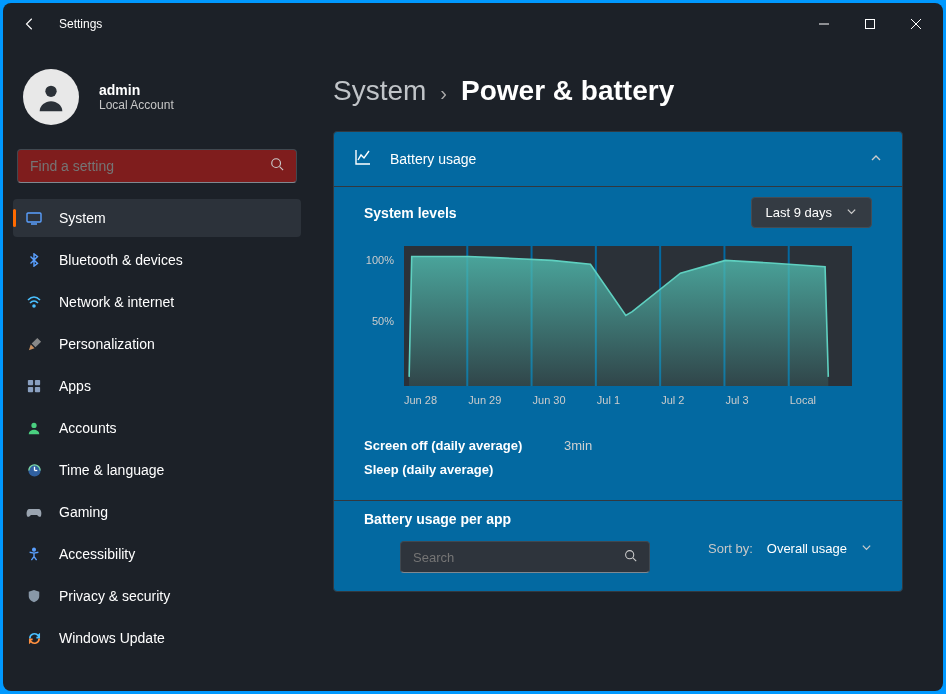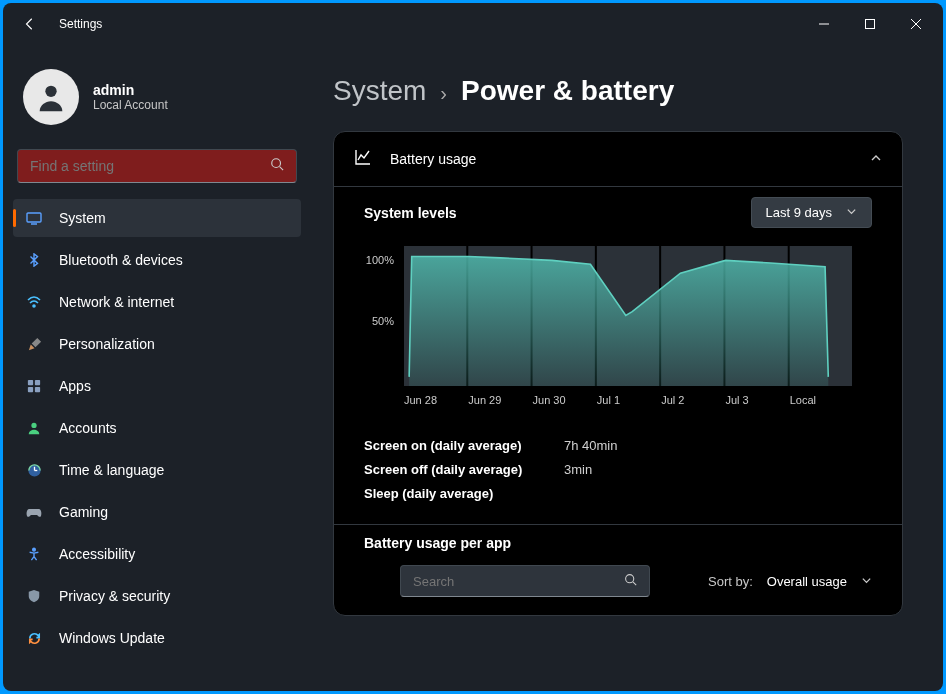--- a/index.html
+++ b/index.html
@@ -59,21 +59,21 @@
   .sidebar {
     width: 308px;
     padding: 10px 10px 0 10px;
     display: flex;
     flex-direction: column;
     gap: 4px;
   }
   .account {
     display: flex;
     align-items: center;
-    gap: 14px;
+    gap: 20px;
     padding: 14px 10px 20px 10px;
   }
   .avatar {
     width: 56px; height: 56px;
     background: #e8e8e8;
     border-radius: 50%;
     display: flex; align-items: center; justify-content: center;
   }
   .avatar svg { width: 34px; height: 34px; fill: #2b3138; }
   .account-name { font-size: 14px; font-weight: 600; }
@@ -128,23 +128,23 @@
   .breadcrumb {
     display: flex;
     align-items: baseline;
     gap: 14px;
     margin-bottom: 24px;
   }
   .bc-parent { font-size: 28px; color: #c0c4c8; cursor: pointer; }
   .bc-sep { font-size: 20px; color: #aaa; }
   .bc-current { font-size: 28px; font-weight: 600; }
   .card {
-    background: #000000;
+    background: #0369a1;
     border: 1px solid #32383f;
-    border-radius: 12px;
+    border-radius: 4px;
   }
   .card-header {
     display: flex;
     align-items: center;
     gap: 18px;
     padding: 16px 20px;
     cursor: pointer;
   }
   .card-title { font-size: 14px; flex: 1; }
   .chevron { font-size: 13px; color: #ccc; }
@@ -199,21 +199,21 @@
   .stat-row {
     display: flex;
     font-size: 13px;
     line-height: 24px;
   }
   .stat-label { width: 200px; font-weight: 600; }
   .stat-val { color: #d0d0d0; }
   .perapp-head { font-size: 14px; font-weight: 600; margin-bottom: 14px; }
   .perapp-row {
     display: flex;
-    align-items: center;
+    align-items: flex-start;
     gap: 20px;
     padding-left: 36px;
   }
   .app-search {
     background: #2e343c;
     border: 1px solid #404850;
     border-bottom: 1px solid #808890;
     border-radius: 4px;
     height: 32px;
     display: flex; align-items: center;
@@ -460,24 +460,20 @@
                 <div class="xlab">Jun 30</div>
                 <div class="xlab">Jul 1</div>
                 <div class="xlab">Jul 2</div>
                 <div class="xlab">Jul 3</div>
                 <div class="xlab">Local</div>
               </div>
           </div>
 
           <div class="stats">
             <div class="stat-row">
-              <div class="stat-label">Screen on (daily average)</div>
-              <div class="stat-val">7h 40min</div>
-            </div>
-            <div class="stat-row">
               <div class="stat-label">Screen off (daily average)</div>
               <div class="stat-val">3min</div>
             </div>
             <div class="stat-row">
               <div class="stat-label">Sleep (daily average)</div>
               <div class="stat-val"></div>
             </div>
           </div>
         </div>
 

